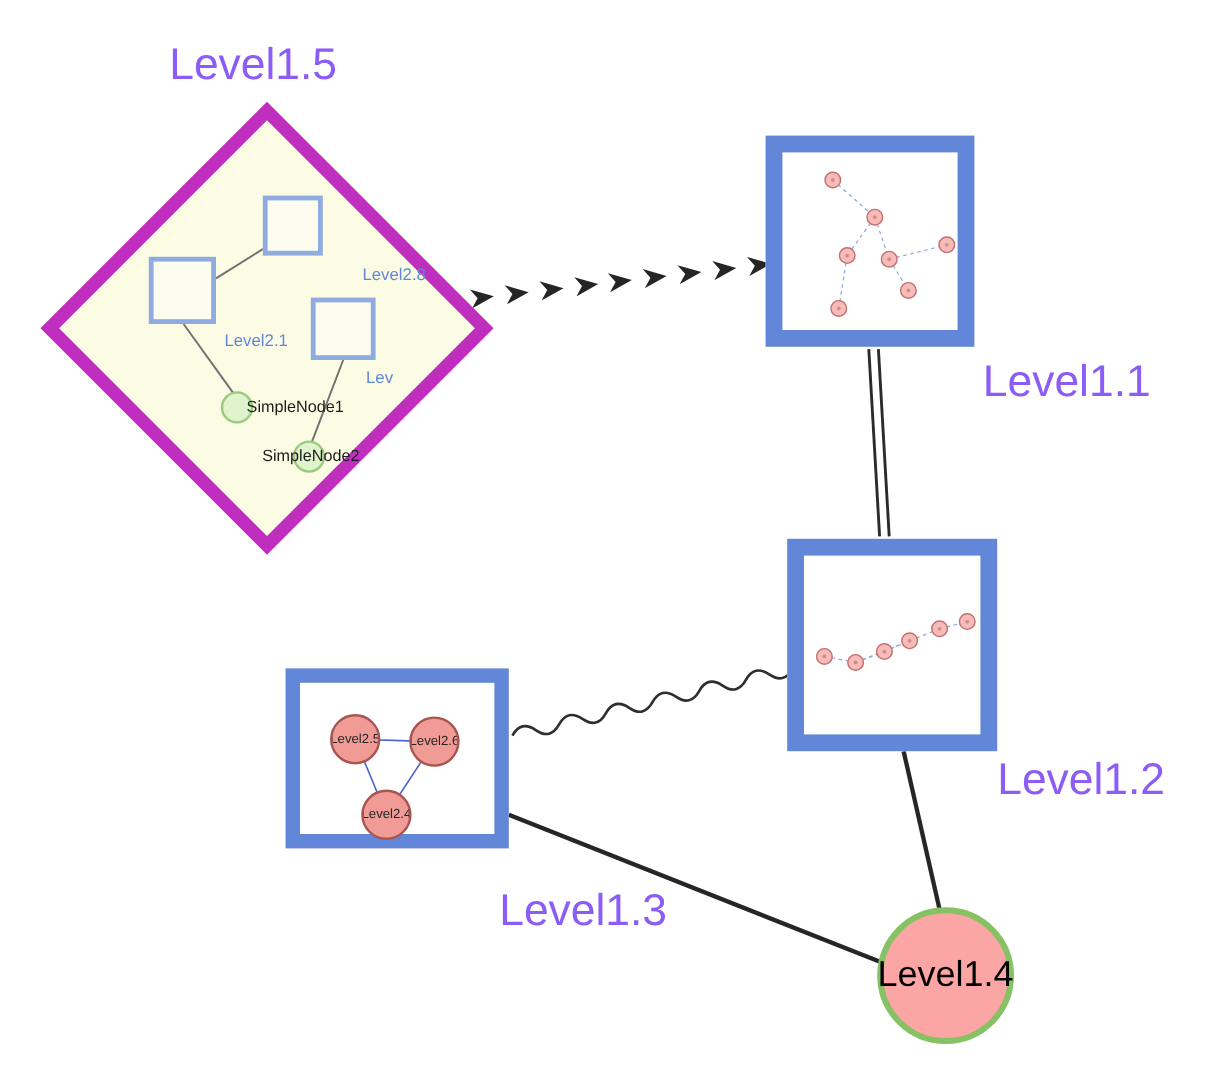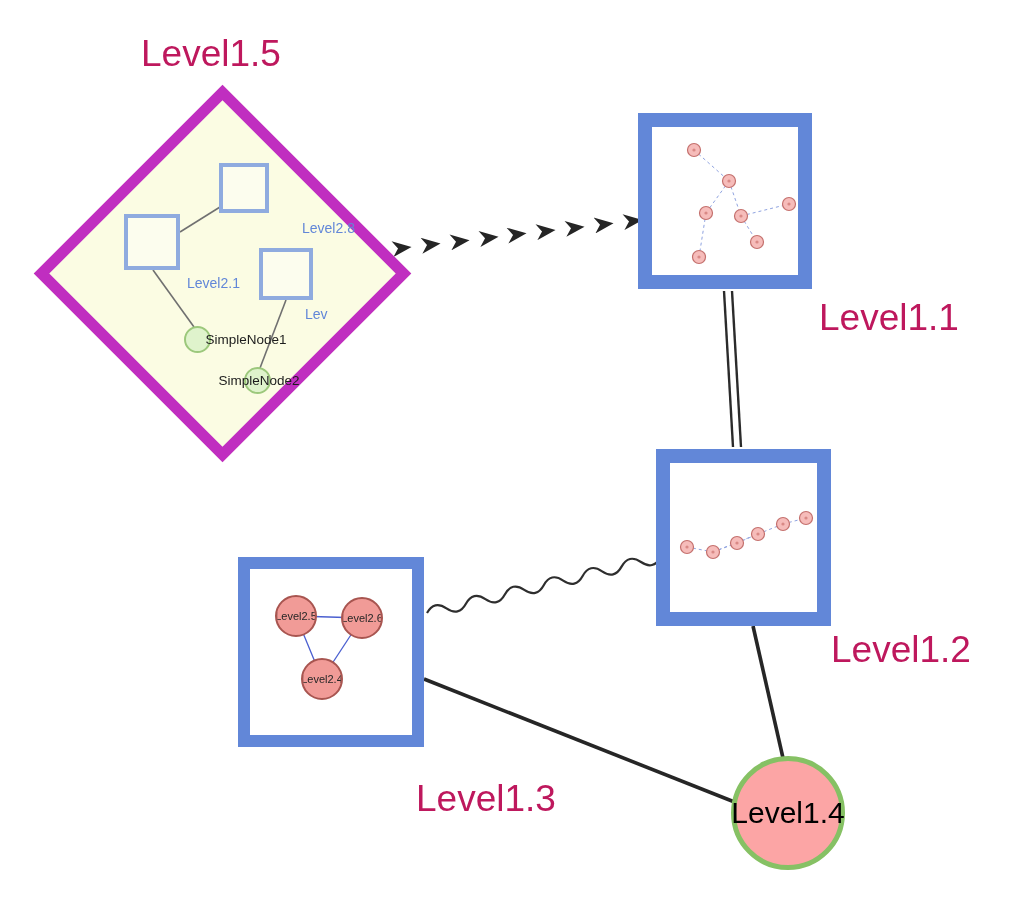--- a/index.html
+++ b/index.html
@@ -17,21 +17,21 @@
     width: 1026px; height: 900px;
     z-index: 1;
     pointer-events: none;
   }
   svg#diamond-edges { z-index: 3; }
 
   
   .big-label {
     position: absolute;
     z-index: 5;
-    color: #be185d;
+    color: #8b5cf6;
     font-size: 37px;
     letter-spacing: 0px;
     white-space: nowrap;
   }
 
   
   #diamond {
     position: absolute;
     left: 89px; top: 140px;
     width: 267px; height: 267px;
@@ -87,21 +87,21 @@
 
   
   .box {
     position: absolute;
     z-index: 2;
     background: #ffffff;
     border: 14px solid #6287d8;
   }
   #box11 { left: 638px; top: 113px; width: 174px; height: 176px; }
   #box12 { left: 656px; top: 449px; width: 175px; height: 177px; }
-  #box13 { left: 238px; top: 557px; width: 186px; height: 190px; border-width: 12px; text-align: right; }
+  #box13 { left: 238px; top: 557px; width: 186px; height: 150px; border-width: 12px; text-align: right; }
 
   .mini {
     position: absolute;
     left: 0; top: 0;
     width: 100%; height: 100%;
   }
 
   
   .p-circle {
     position: absolute;
@@ -251,17 +251,17 @@
       <g stroke="#4a5fd0" stroke-width="1.3">
         <line x1="46" y1="47" x2="112" y2="49"></line>
         <line x1="46" y1="47" x2="72" y2="110"></line>
         <line x1="112" y1="49" x2="72" y2="110"></line>
       </g>
     </svg>
     <div class="p-circle" id="pc1">Level2.5</div>
     <div class="p-circle" id="pc2">Level2.6</div>
     <div class="p-circle" id="pc3">Level2.4</div>
   </div>
-  <div class="big-label" id="lbl13" style="left:416px; top:738px;margin-top:40px;">Level1.3</div>
+  <div class="big-label" id="lbl13" style="left:416px; top:738px;">Level1.3</div>
 
   <div id="circle14">Level1.4</div>
 
 </div>
 
 </body></html>

